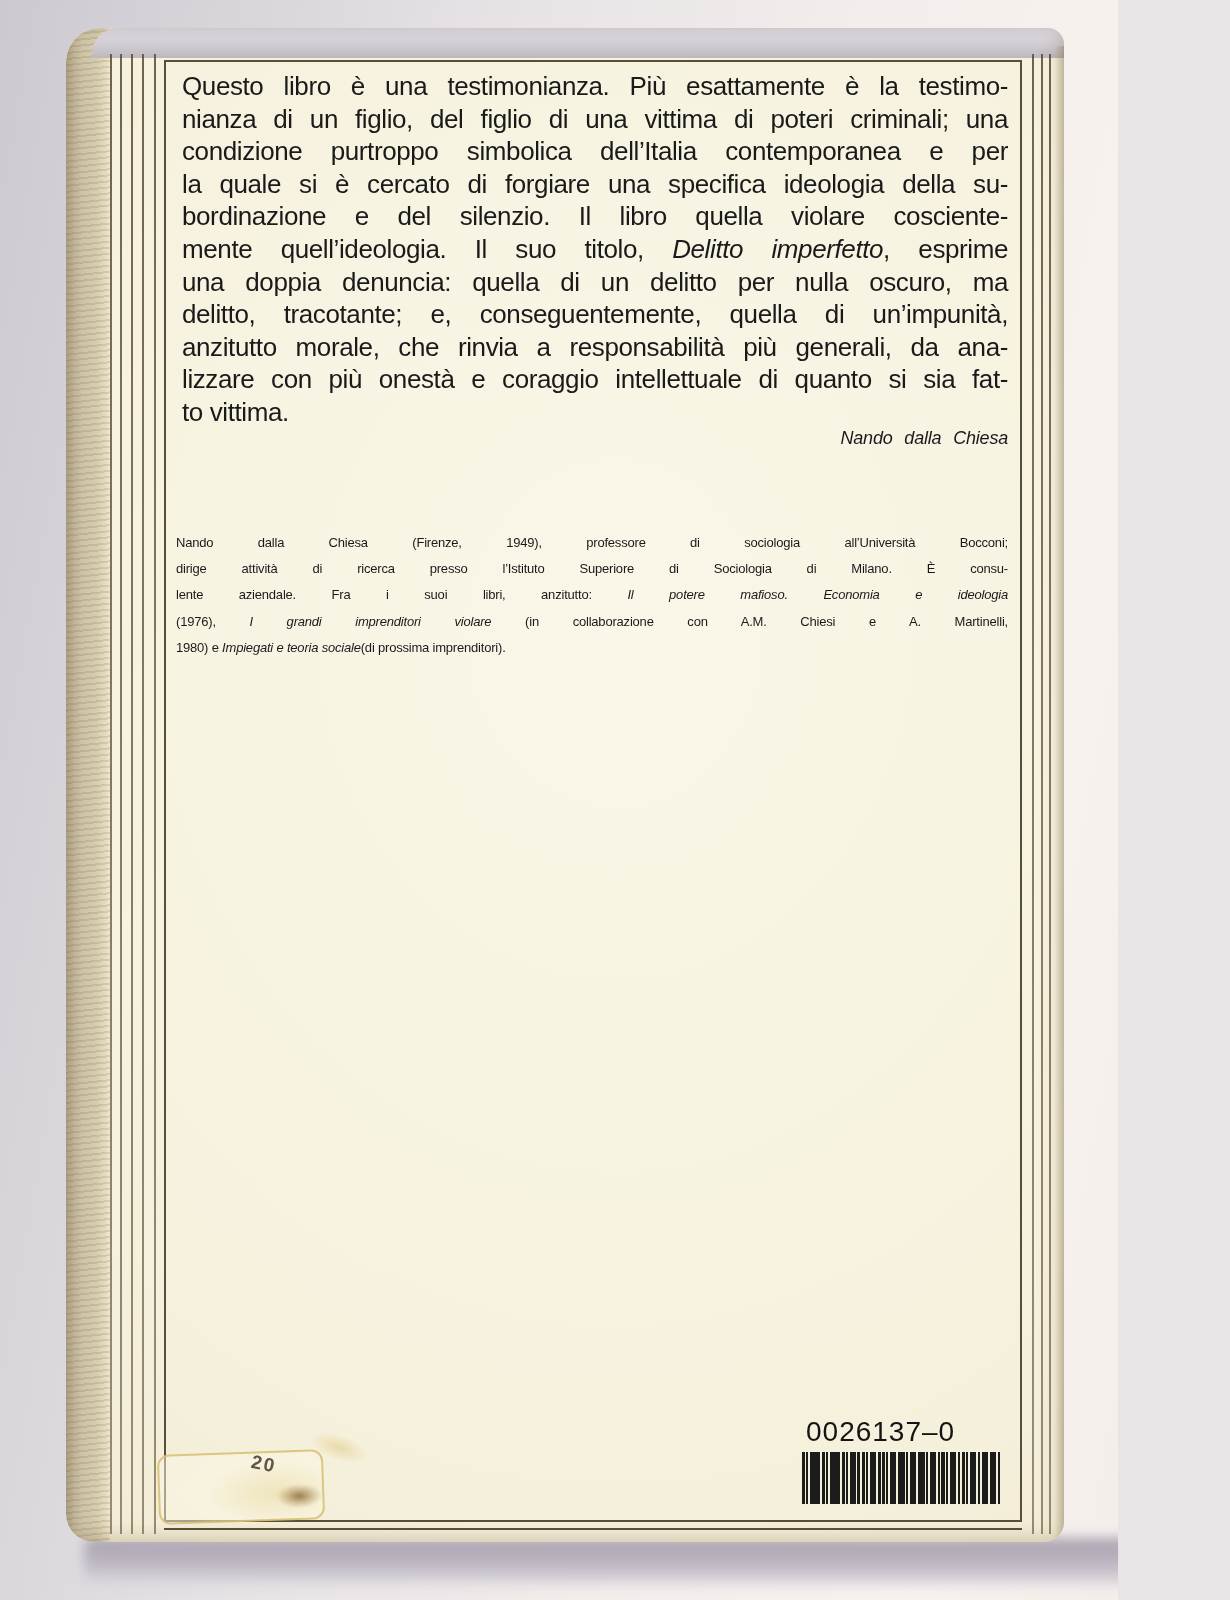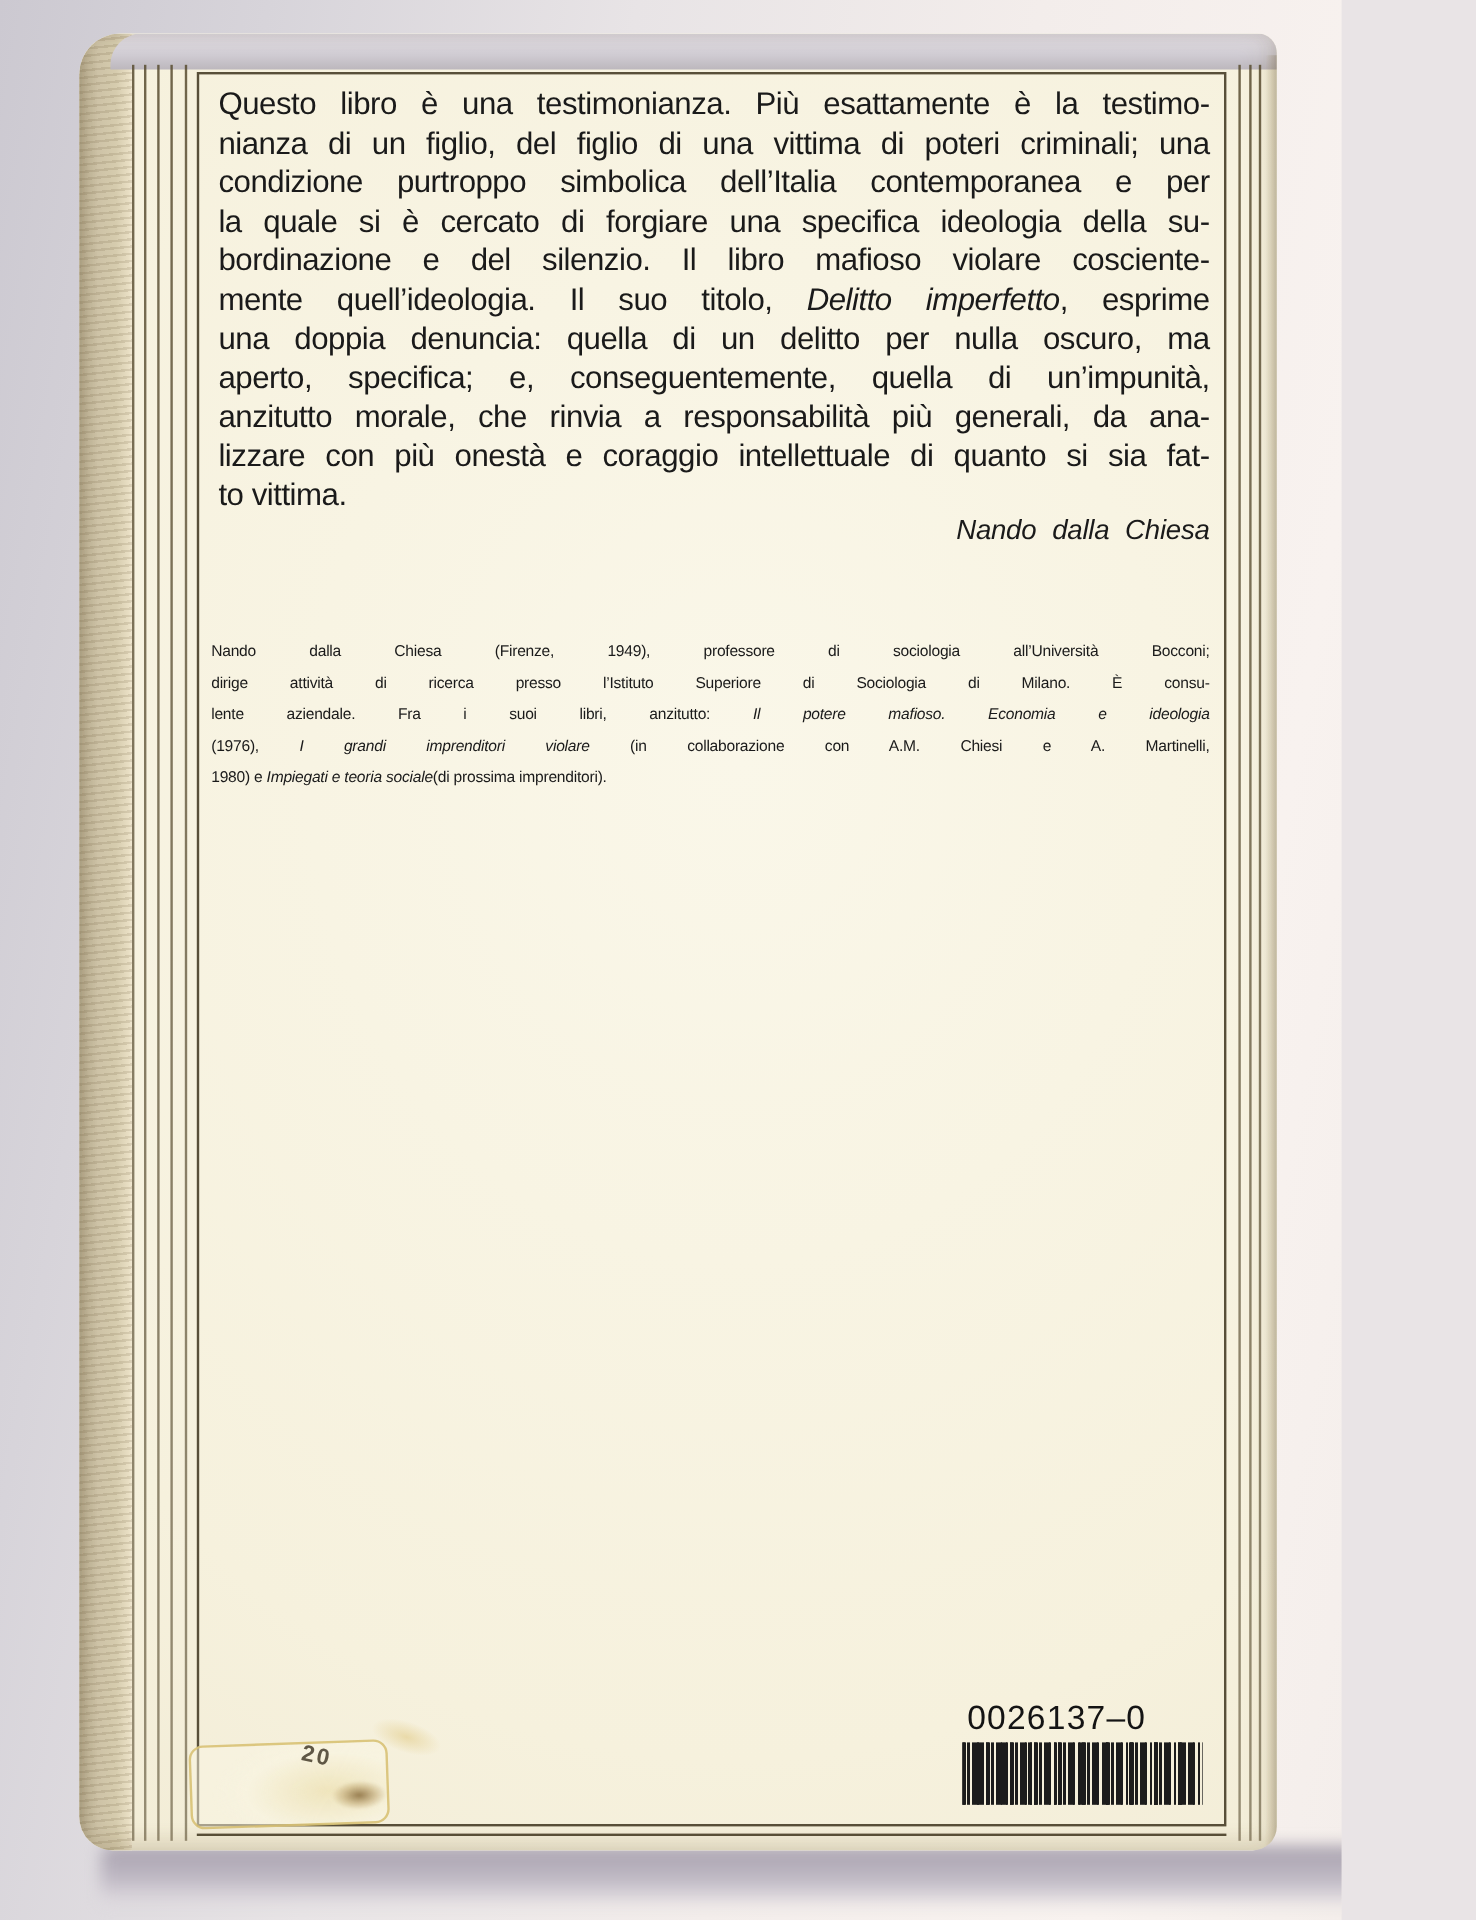--- a/index.html
+++ b/index.html
@@ -42,21 +42,21 @@
   .edge-curl{position:absolute;left:988px;top:18px;bottom:4px;right:0;
     background:linear-gradient(90deg,rgba(0,0,0,0) 0%,rgba(150,130,90,.18) 55%,rgba(120,104,70,.28) 100%);}
 
   .textblock{position:absolute;color:var(--text);}
   .line{text-align:justify;text-align-last:justify;}
   .line:last-child{text-align-last:left;}
   .it{font-style:italic;}
 
   .blurb{left:116px;top:42px;width:826px;font-size:26px;line-height:32.6px;letter-spacing:-0.4px;}
   .author{position:absolute;left:116px;top:400px;width:826px;text-align:right;
-    font-style:italic;font-size:23px;letter-spacing:-0.2px;word-spacing:7px;color:var(--text);}
+    font-style:italic;font-size:18px;letter-spacing:-0.2px;word-spacing:7px;color:var(--text);}
   .bio{left:110px;top:502px;width:832px;font-size:13px;line-height:26.2px;letter-spacing:-0.2px;}
 
   .barcode-number{position:absolute;left:740px;top:1388px;width:260px;
     font-family:Liberation Sans, sans-serif;font-size:28px;letter-spacing:1px;color:#141414;}
   .barcode-bars{position:absolute;left:736px;top:1424px;width:200px;height:52px;
     background:
       repeating-linear-gradient(90deg,var(--barcode-ink) 0 2px,rgba(0,0,0,0) 2px 4px),
       repeating-linear-gradient(90deg,var(--barcode-ink) 0 3px,rgba(0,0,0,0) 3px 10px),
       repeating-linear-gradient(90deg,rgba(0,0,0,0) 0 13px,var(--barcode-ink) 13px 16px,rgba(0,0,0,0) 16px 21px);
   }
@@ -95,24 +95,24 @@
     <div class="vr r1"></div>
     <div class="vr r2"></div>
     <div class="vr r3"></div>
     <div class="edge-curl"></div>
 
     <div class="textblock blurb">
         <div class="line"><span>Questo libro è una testimonianza. Più esattamente è la testimo-</span></div>
         <div class="line"><span>nianza di un figlio, del figlio di una vittima di poteri criminali; una</span></div>
         <div class="line"><span>condizione purtroppo simbolica dell’Italia contemporanea e per</span></div>
         <div class="line"><span>la quale si è cercato di forgiare una specifica ideologia della su-</span></div>
-        <div class="line"><span>bordinazione e del silenzio. Il libro mafioso violare cosciente-</span></div>
+        <div class="line"><span>bordinazione e del silenzio. Il libro quella violare cosciente-</span></div>
         <div class="line"><span>mente quell’ideologia. Il suo titolo, </span><span class="it">Delitto imperfetto</span><span>, esprime</span></div>
         <div class="line"><span>una doppia denuncia: quella di un delitto per nulla oscuro, ma</span></div>
-        <div class="line"><span>aperto, specifica; e, conseguentemente, quella di un’impunità,</span></div>
+        <div class="line"><span>delitto, tracotante; e, conseguentemente, quella di un’impunità,</span></div>
         <div class="line"><span>anzitutto morale, che rinvia a responsabilità più generali, da ana-</span></div>
         <div class="line"><span>lizzare con più onestà e coraggio intellettuale di quanto si sia fat-</span></div>
         <div class="line"><span>to vittima.</span></div>
       </div>
     <div class="author">Nando dalla Chiesa</div>
     <div class="textblock bio">
         <div class="line"><span>Nando dalla Chiesa (Firenze, 1949), professore di sociologia all’Università Bocconi;</span></div>
         <div class="line"><span>dirige attività di ricerca presso l’Istituto Superiore di Sociologia di Milano. È consu-</span></div>
         <div class="line"><span>lente aziendale. Fra i suoi libri, anzitutto: </span><span class="it">Il potere mafioso. Economia e ideologia</span></div>
         <div class="line"><span>(1976), </span><span class="it">I grandi imprenditori violare</span><span> (in collaborazione con A.M. Chiesi e A. Martinelli,</span></div>

